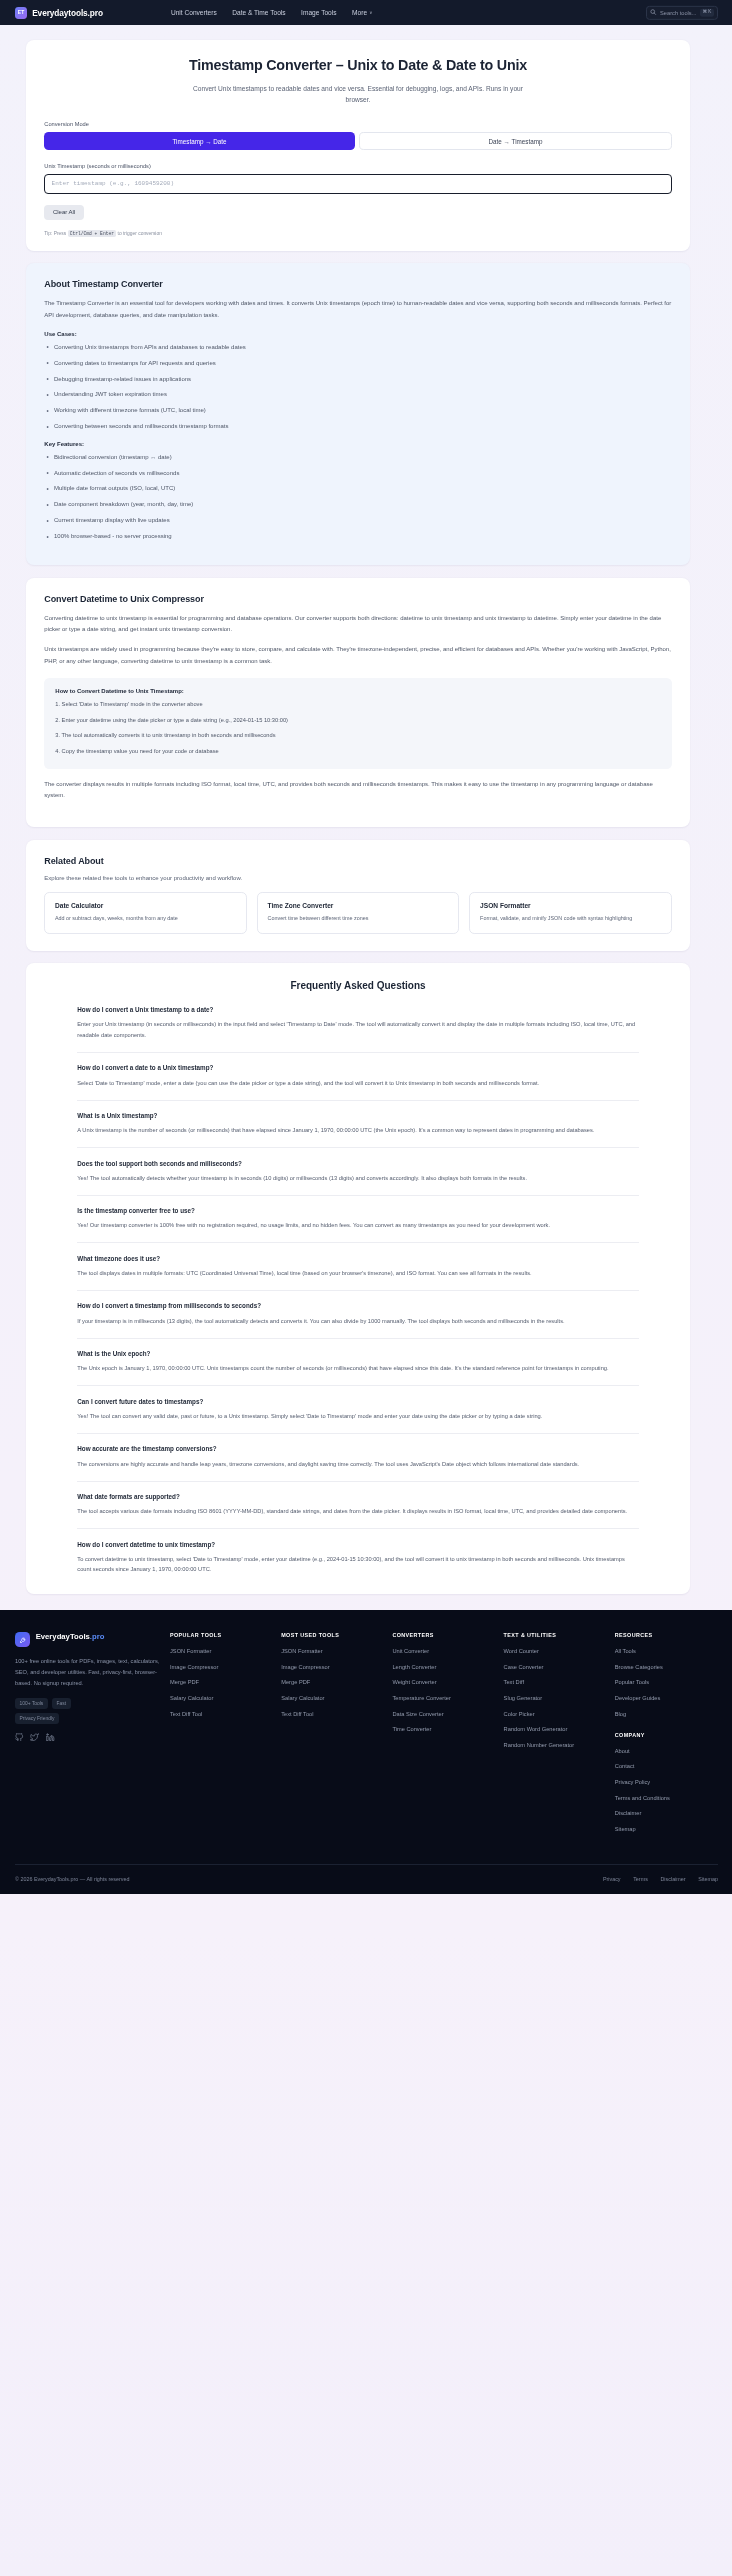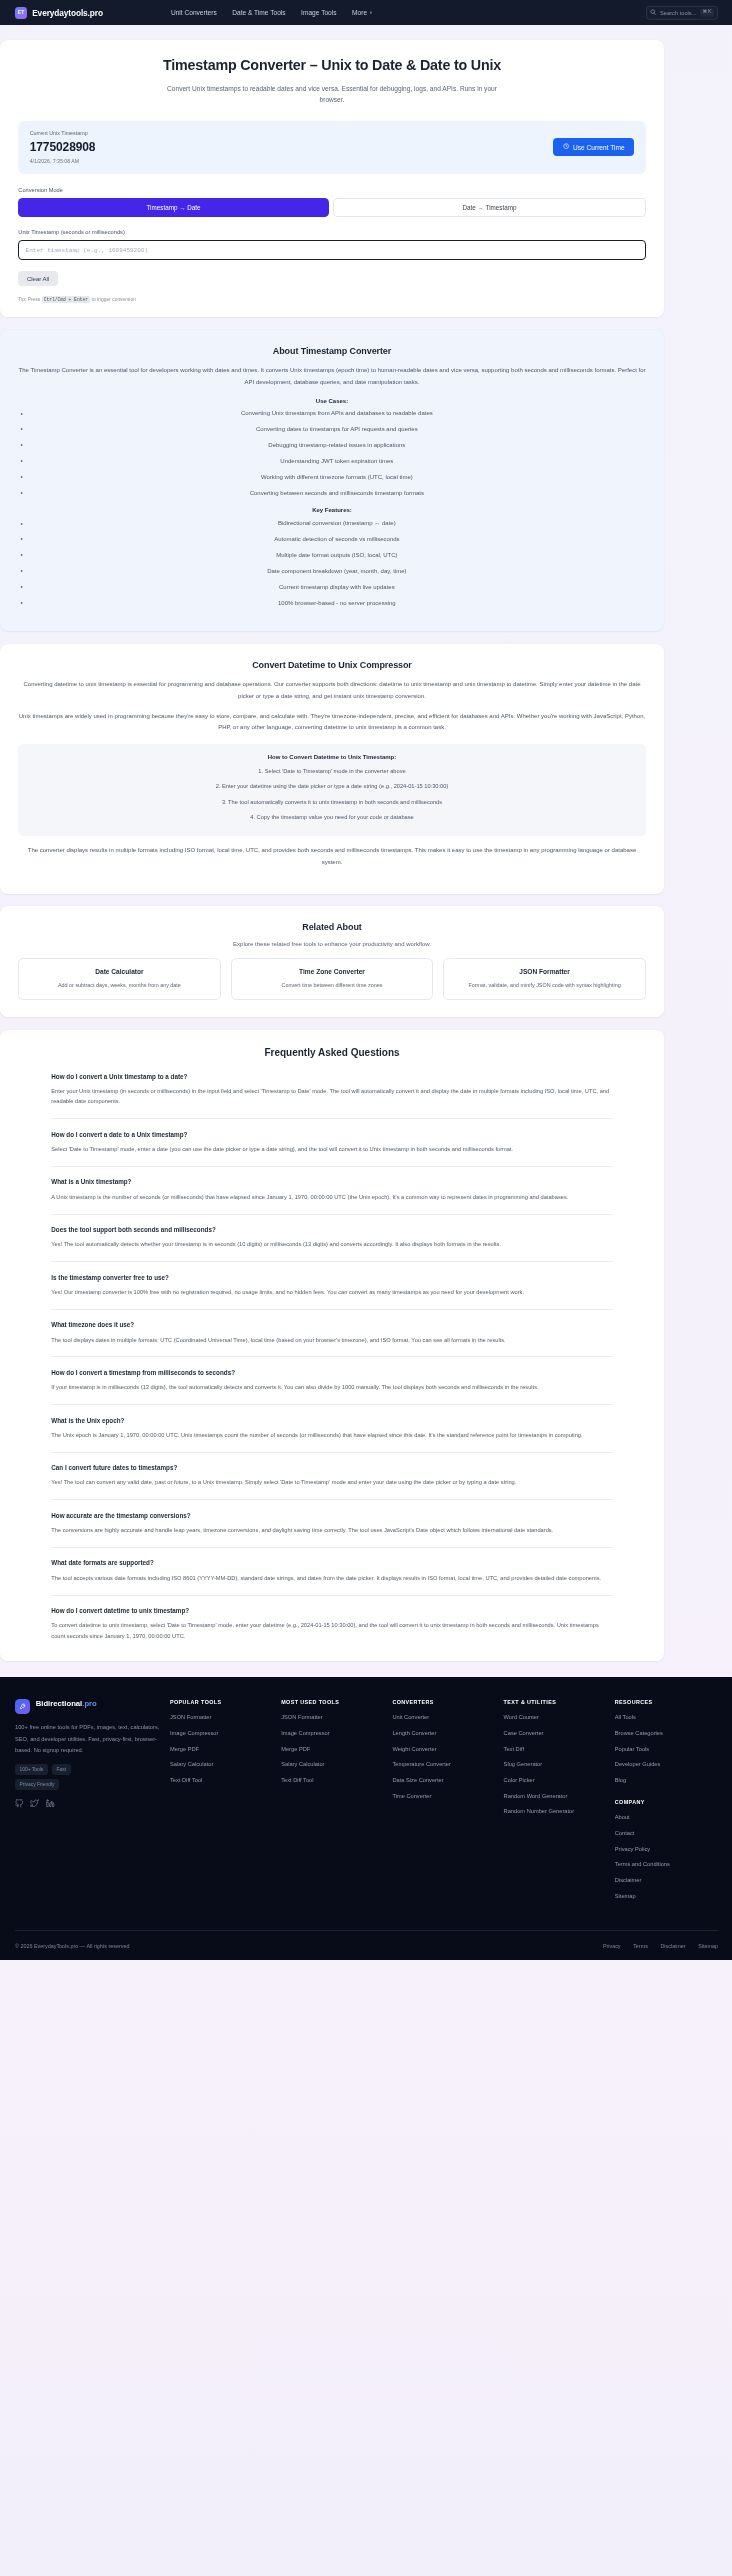--- a/index.html
+++ b/index.html
@@ -47,21 +47,21 @@
     background: rgba(255,255,255,.02);
   }
   .search-box .sicon { flex: 0 0 auto; display: block; }
   .search-ph { color: #8b93a7; font-size: 5.7px; flex: 1; }
   .kbd-hint {
     background: #222b3e; color: #9aa3b8; font-size: 4.6px;
     border-radius: 2.3px; padding: 1.7px 2.3px; line-height: 1;
   }
 
   
-  .page { width: 599px; padding: 0 0 0 0; }
+  .page { width: 599px; padding: 0 0 0 0; margin-left: 26px; }
   .card {
     width: 664px; margin: 0 auto;
     background: #fff;
     border-radius: 8px;
     box-shadow: 0 0.6px 1.7px rgba(20,20,60,.06);
   }
 
   
   .hero { margin-top: 15px; padding: 17px 18.3px 15px; }
   h1.page-title {
@@ -111,21 +111,21 @@
     border-radius: 4px; padding: 4.6px 8.6px;
     font-size: 6px; color: #333b4c; font-family: inherit; cursor: pointer;
   }
   .tip-line { margin-top: 11px; font-size: 4.9px; color: #888f9f; }
   .tip-line .kbd {
     background: #e6e8ee; color: #444b5c; border-radius: 1.7px;
     padding: 1.1px 2.3px; font-family: "Liberation Mono", monospace; font-size: 4.6px;
   }
 
   
-  .content-card { margin-top: 12.6px; padding: 16px 18.3px 17px; text-align: center; }
+  .content-card { margin-top: 12.6px; padding: 16px 18.3px 17px; }
   .content-card.tinted { background: #eff4fd; }
   h2.sec-title {
     font-size: 9px; color: #1b2434; font-weight: bold;
     letter-spacing: -0.1px; margin-bottom: 9.2px;
   }
   .body-text { font-size: 6px; color: #4e5667; line-height: 1.95; margin-bottom: 8px; }
   .sub-head { font-size: 6px; font-weight: bold; color: #232b3c; margin: 9.2px 0 5.7px; }
   ul.bullets { list-style: none; }
   ul.bullets li {
     font-size: 6px; color: #4e5667; line-height: 1.6;
@@ -236,36 +236,20 @@
     <span class="kbd-hint">⌘ K</span>
   </div>
 </header>
 
 <div class="page">
 
   <section class="card hero">
     <h1 class="page-title">Timestamp Converter – Unix to Date &amp; Date to Unix</h1>
     <p class="page-sub">Convert Unix timestamps to readable dates and vice versa. Essential for debugging, logs, and APIs. Runs in your browser.</p>
 
-    <div class="current-ts">
-      <div>
-        <div class="cts-label">Current Unix Timestamp</div>
-        <div class="cts-value">1775028908</div>
-        <div class="cts-date">4/1/2026, 7:35:08 AM</div>
-      </div>
-      <button class="use-current-btn">
-        <span>
-          <svg width="6.3" height="6.3" viewBox="0 0 16 16" fill="none" stroke="#ffffff" stroke-width="1.5">
-              <circle cx="8" cy="8" r="6.2"></circle>
-              <path d="M8 4.4V8l2.6 1.6" stroke-linecap="round"></path>
-            </svg>
-        </span>
-        <span>Use Current Time</span>
-      </button>
-    </div>
 
     <span class="field-label">Conversion Mode</span>
     <div class="mode-toggle">
       <button class="mode-btn active">Timestamp → Date</button>
       <button class="mode-btn inactive">Date → Timestamp</button>
     </div>
 
     <span class="field-label">Unix Timestamp (seconds or milliseconds)</span>
     <input class="ts-input" type="text" placeholder="Enter timestamp (e.g., 1609459200)" style="">
 
@@ -394,21 +378,21 @@
 <footer class="site-footer">
   <div class="footer-cols">
 
     <div class="fcol-brand">
       <div class="fbrand-row">
         <span class="fbrand-badge">
           <svg width="8" height="8" viewBox="0 0 24 24" fill="none" stroke="#ffffff" stroke-width="2" stroke-linecap="round" stroke-linejoin="round">
               <path d="M14.7 6.3a5 5 0 0 0-6.4 6.4L3 18l3 3 5.3-5.3a5 5 0 0 0 6.4-6.4l-2.8 2.8-2.2-2.2 2.8-2.8z"></path>
             </svg>
         </span>
-        <span class="fbrand-name"><span>Bidirectional</span><span class="tld">.pro</span></span>
+        <span class="fbrand-name"><span>EverydayTools</span><span class="tld">.pro</span></span>
       </div>
       <p class="fdesc">100+ free online tools for PDFs, images, text, calculators, SEO, and developer utilities. Fast, privacy-first, browser-based. No signup required.</p>
       <div class="fchips">
         <span class="fchip">100+ Tools</span>
         <span class="fchip">Fast</span>
         <span class="fchip">Privacy Friendly</span>
       </div>
       <div class="fsocial">
         <a href="#"><svg width="8.6" height="8.6" viewBox="0 0 24 24" fill="none" stroke="#8a93a8" stroke-width="1.7" stroke-linecap="round" stroke-linejoin="round">
               <path d="M9 19c-5 1.5-5-2.5-7-3m14 6v-3.9a3.4 3.4 0 0 0-.9-2.6c3-.3 6.2-1.5 6.2-6.7A5.2 5.2 0 0 0 19 4.8a4.8 4.8 0 0 0-.1-3.6s-1.2-.3-3.9 1.5a13.4 13.4 0 0 0-7 0C5.3 1 4.1 1.2 4.1 1.2A4.8 4.8 0 0 0 4 4.8 5.2 5.2 0 0 0 2.6 8.4c0 5.2 3.2 6.4 6.2 6.7a3.4 3.4 0 0 0-.9 2.6V22"></path>

